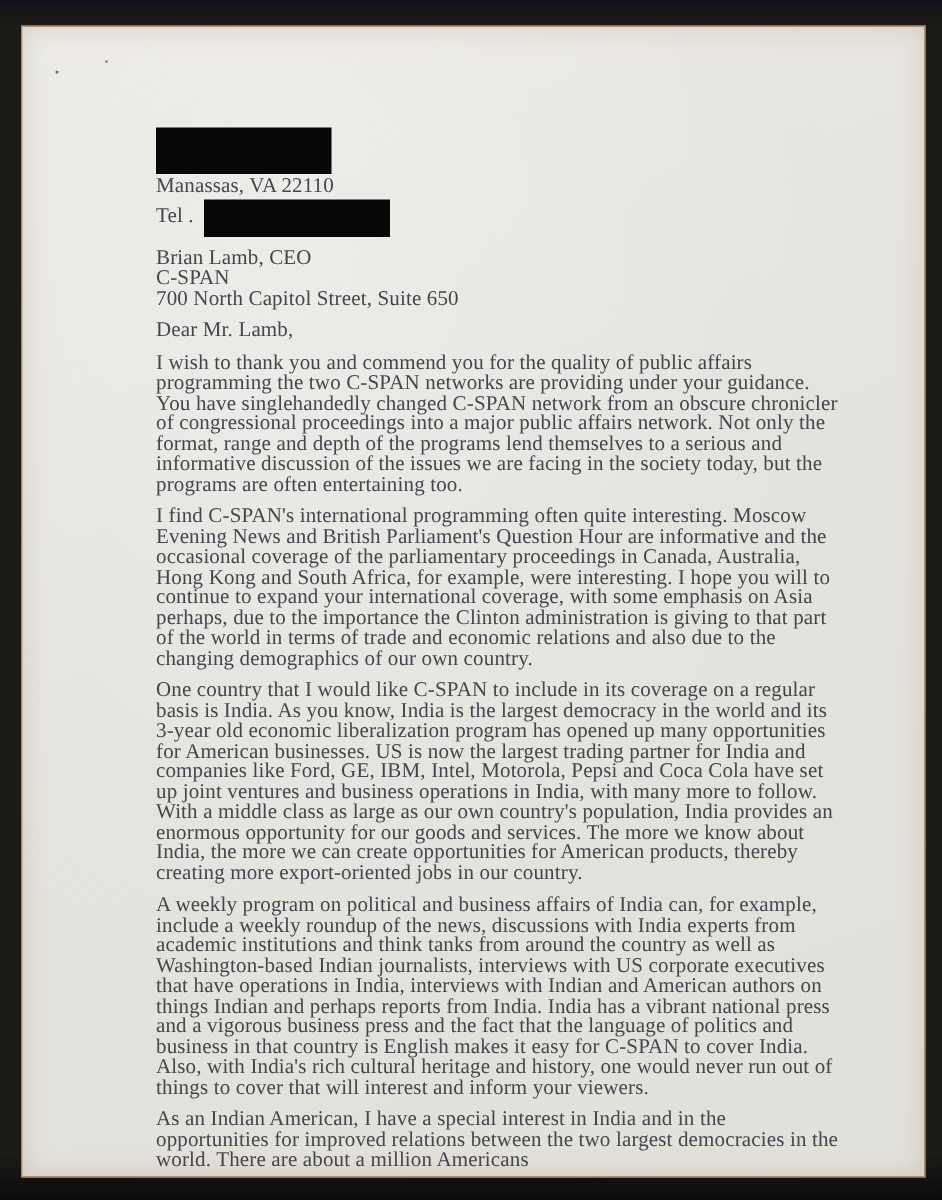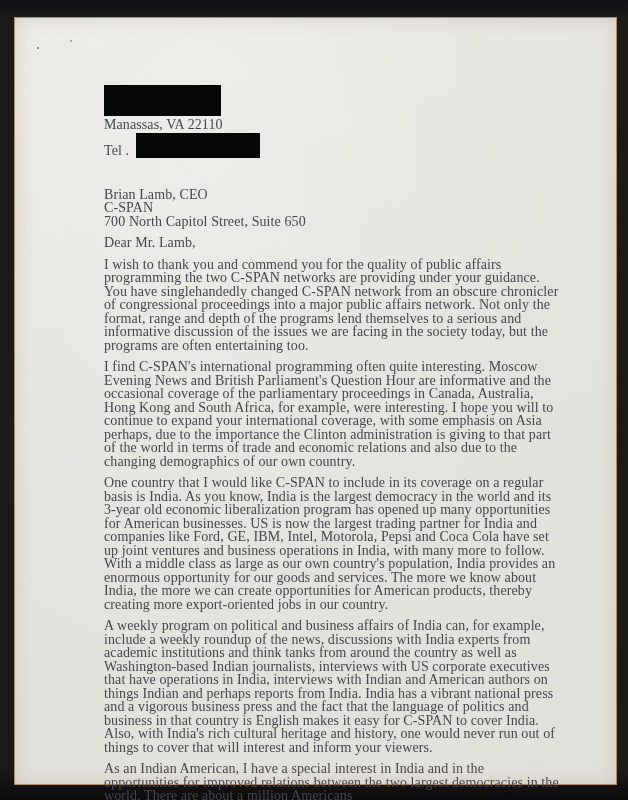--- a/index.html
+++ b/index.html
@@ -50,31 +50,31 @@
     background: #070707;
     display: block;
   }
   .redaction.address {
     width: 117px;
     height: 31px;
     margin-bottom: 2px;
   }
   .tel-row {
     display: flex;
-    align-items: flex-end;
+    align-items: center;
     gap: 7px;
   }
   .redaction.phone {
     width: 124px;
     height: 25px;
     margin-top: 1px;
   }
   .line { white-space: nowrap; }
   .date-line { margin-top: 9px; }
-  .recipient { margin-top: 30px; }
+  .recipient { margin-top: 8px; }
   .salutation { margin-top: 8px; }
   .para {
     margin: 8px 0 0 0;
     padding: 0;
     text-align: left;
   }
 </style>
 </head>
 <body>
 

